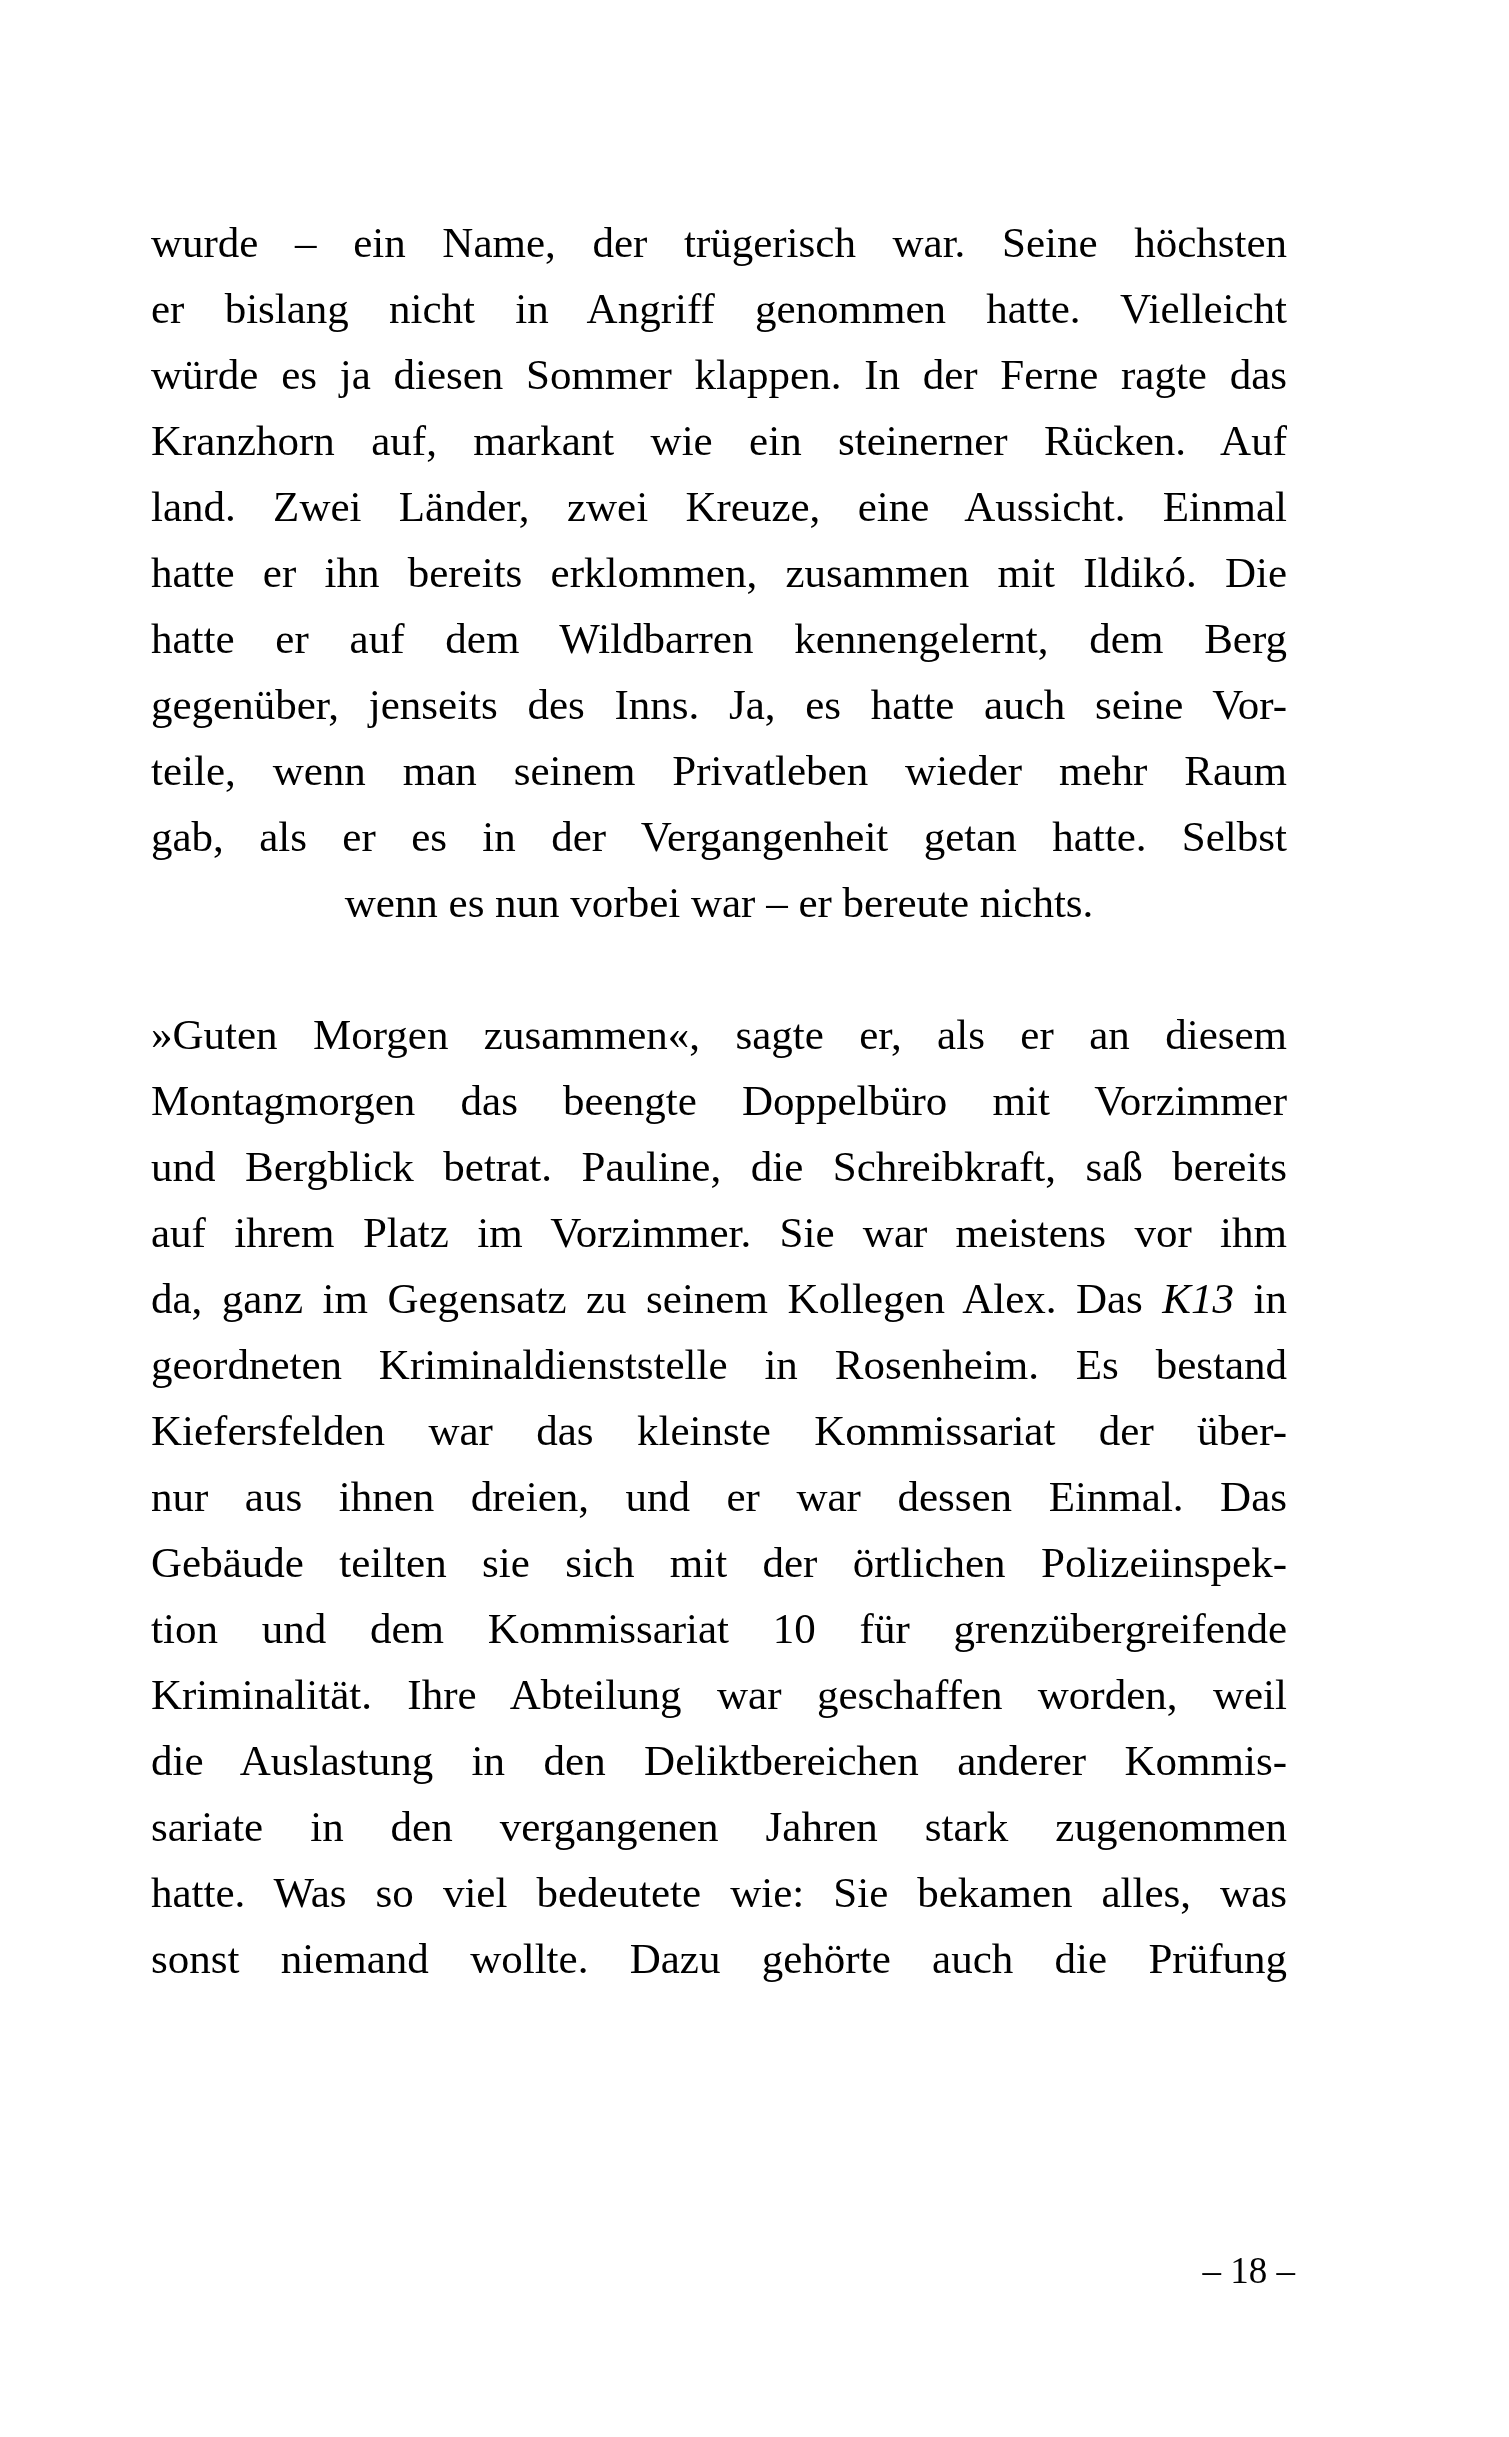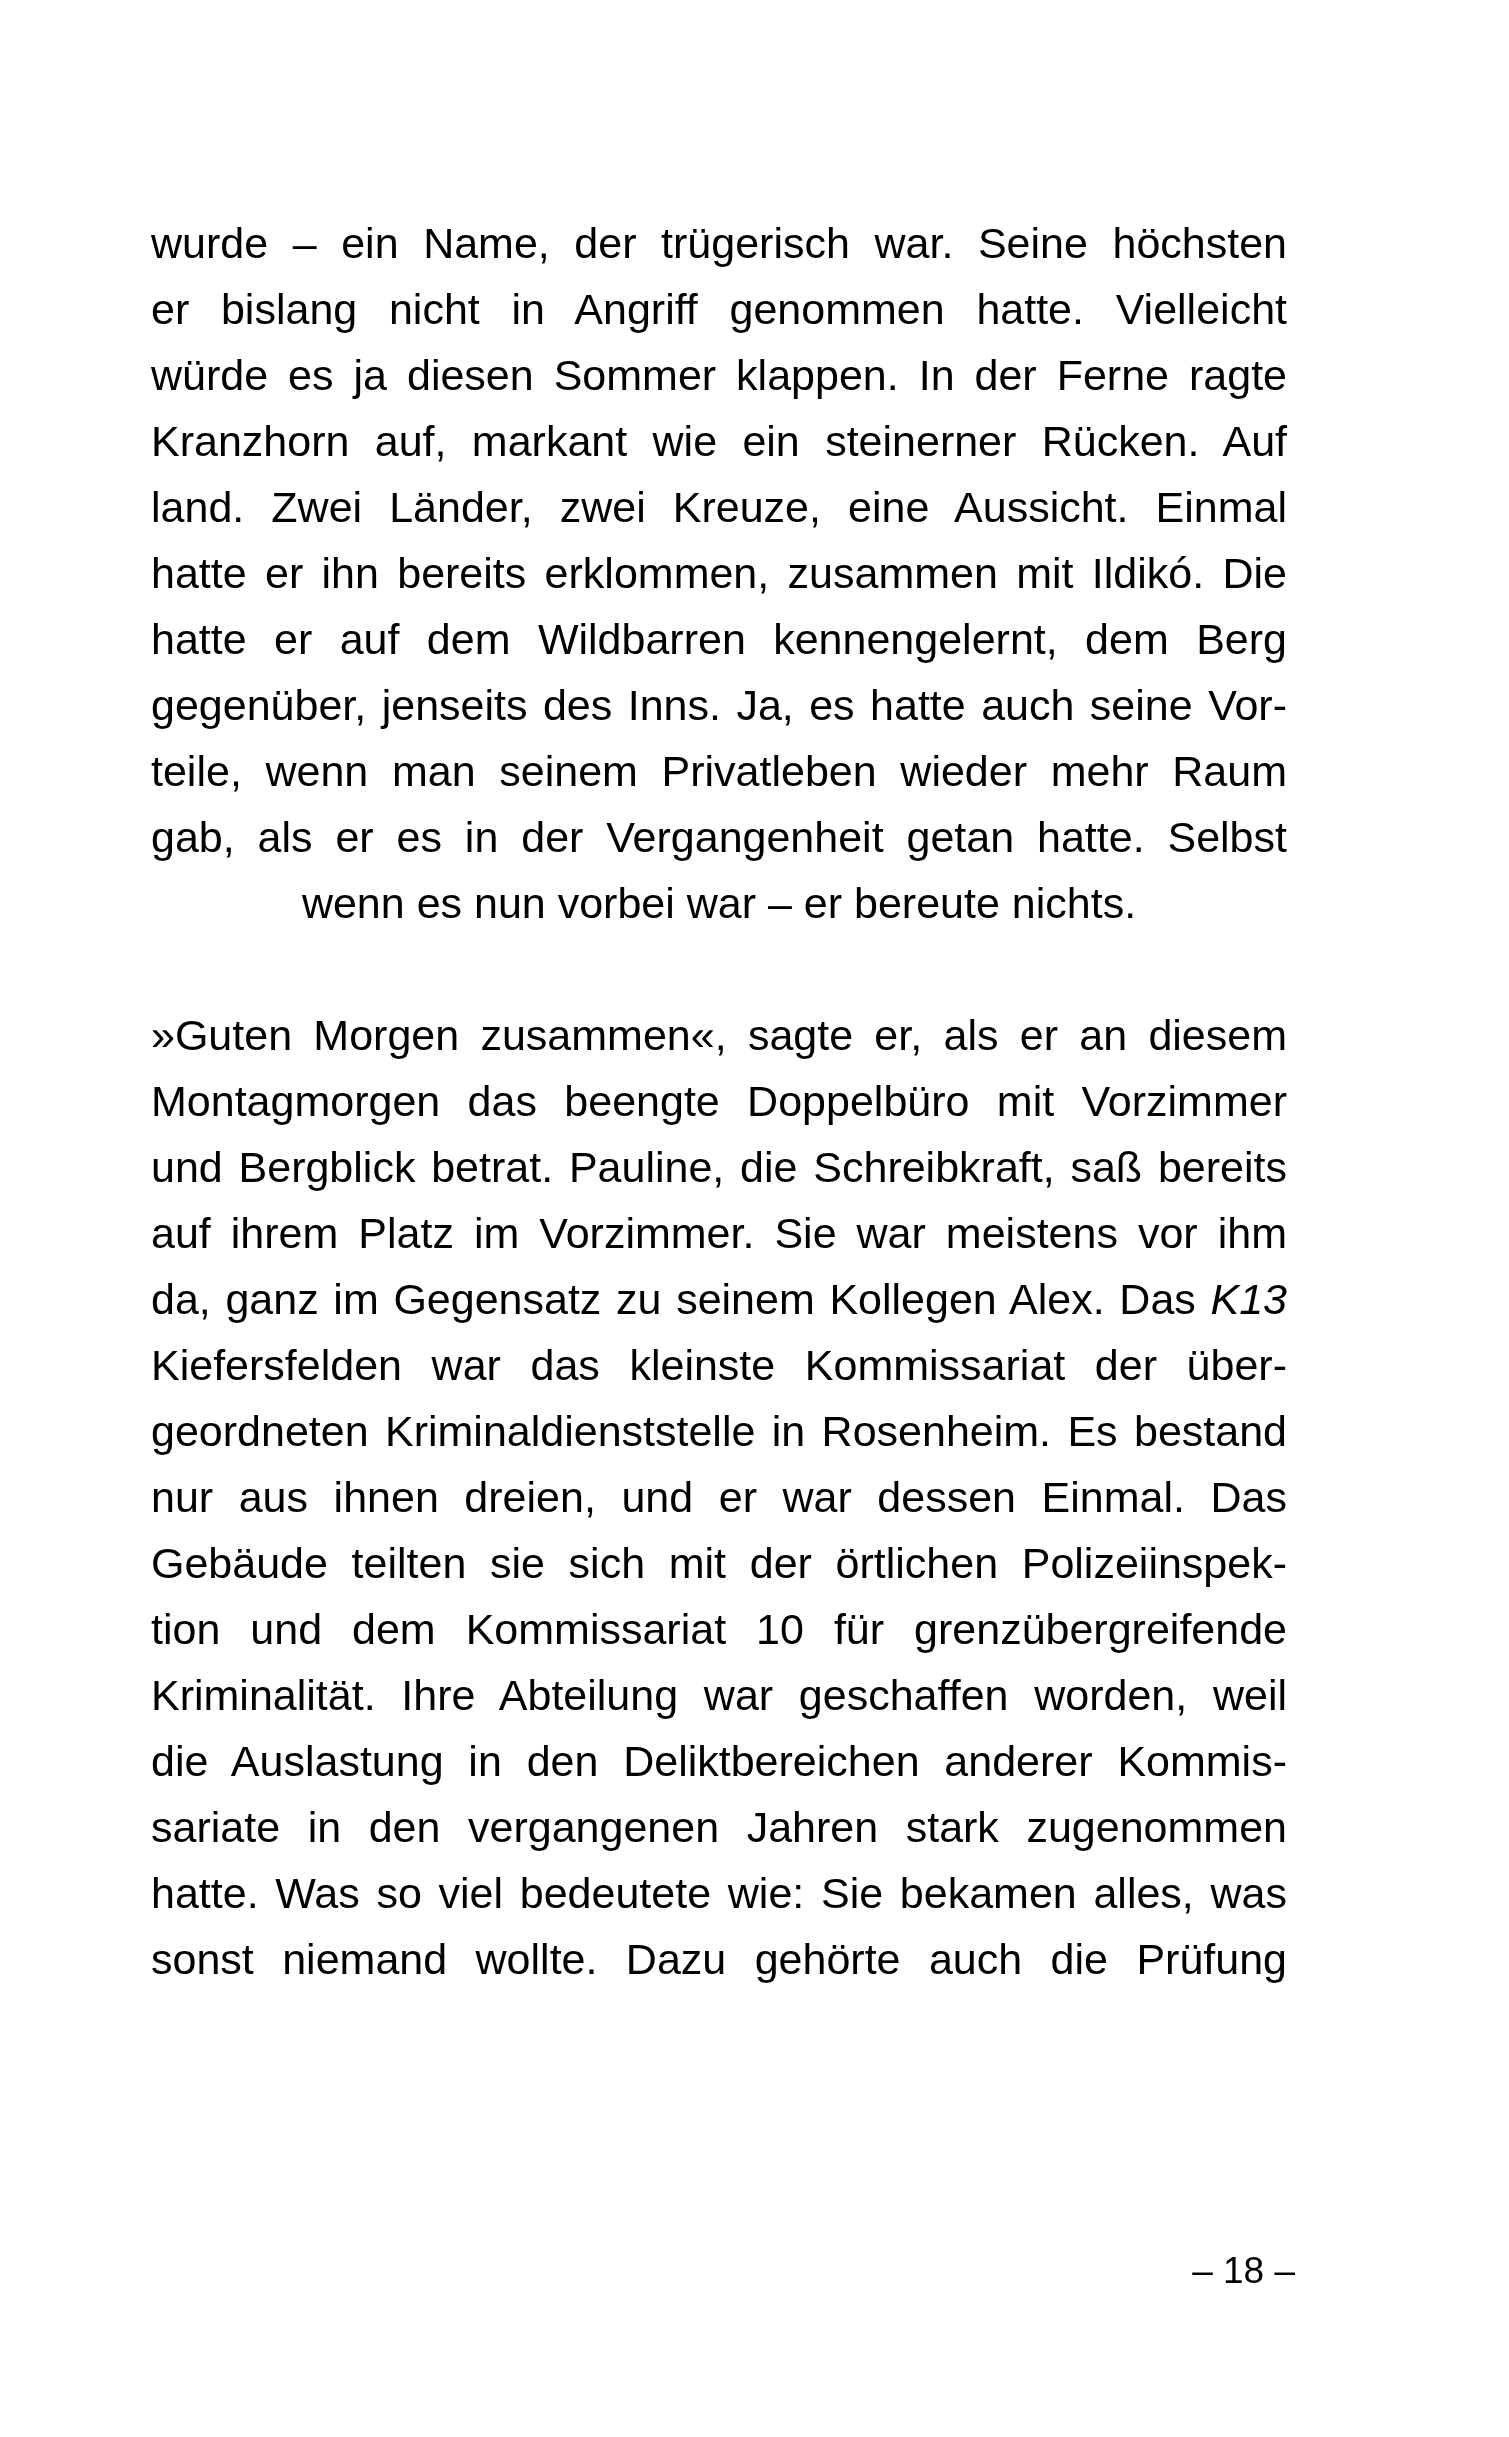--- a/index.html
+++ b/index.html
@@ -17,21 +17,21 @@
     width:1509px;
     height:2438px;
     position:relative;
     overflow:hidden;
   }
   .page{
     position:absolute;
     inset:0;
     background:var(--bg);
     color:var(--fg);
-    font-family:Liberation Sans, sans-serif;
+    font-family:Liberation Serif, serif;
     padding-left:12px;
   }
   .text-block{
     position:absolute;
     left:151px;
     top:210px;
     width:1136px;
   }
   .paragraph + .paragraph{
     margin-top:var(--line-h);
@@ -84,22 +84,22 @@
         <div class="line justify">teile, wenn man seinem Privatleben wieder mehr Raum</div>
         <div class="line justify">gab, als er es in der Vergangenheit getan hatte. Selbst</div>
         <div class="line">wenn es nun vorbei war – er bereute nichts.</div>
       </div>
       <div class="paragraph">
         <div class="line justify">»Guten Morgen zusammen«, sagte er, als er an diesem</div>
         <div class="line justify">Montagmorgen das beengte Doppelbüro mit Vorzimmer</div>
         <div class="line justify">und Bergblick betrat. Pauline, die Schreibkraft, saß bereits</div>
         <div class="line justify">auf ihrem Platz im Vorzimmer. Sie war meistens vor ihm</div>
         <div class="line justify">da, ganz im Gegensatz zu seinem Kollegen Alex. Das <i>K13</i> in</div>
+        <div class="line justify">geordneten Kriminaldienststelle in Rosenheim. Es bestand</div>
         <div class="line justify">Kiefersfelden war das kleinste Kommissariat der über-</div>
-        <div class="line justify">geordneten Kriminaldienststelle in Rosenheim. Es bestand</div>
         <div class="line justify">nur aus ihnen dreien, und er war dessen Einmal. Das</div>
         <div class="line justify">Gebäude teilten sie sich mit der örtlichen Polizeiinspek-</div>
         <div class="line justify">tion und dem Kommissariat 10 für grenzübergreifende</div>
         <div class="line justify">Kriminalität. Ihre Abteilung war geschaffen worden, weil</div>
         <div class="line justify">die Auslastung in den Deliktbereichen anderer Kommis-</div>
         <div class="line justify">sariate in den vergangenen Jahren stark zugenommen</div>
         <div class="line justify">hatte. Was so viel bedeutete wie: Sie bekamen alles, was</div>
         <div class="line justify">sonst niemand wollte. Dazu gehörte auch die Prüfung</div>
       </div>
     </div>

